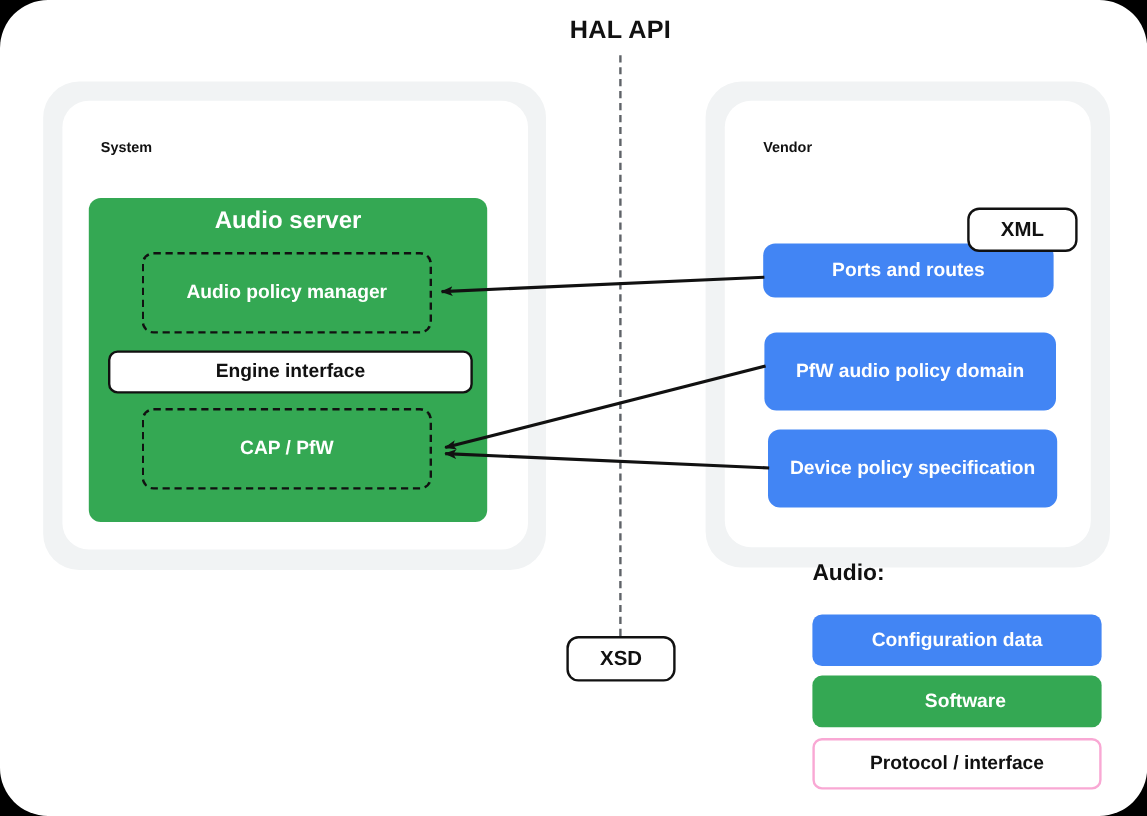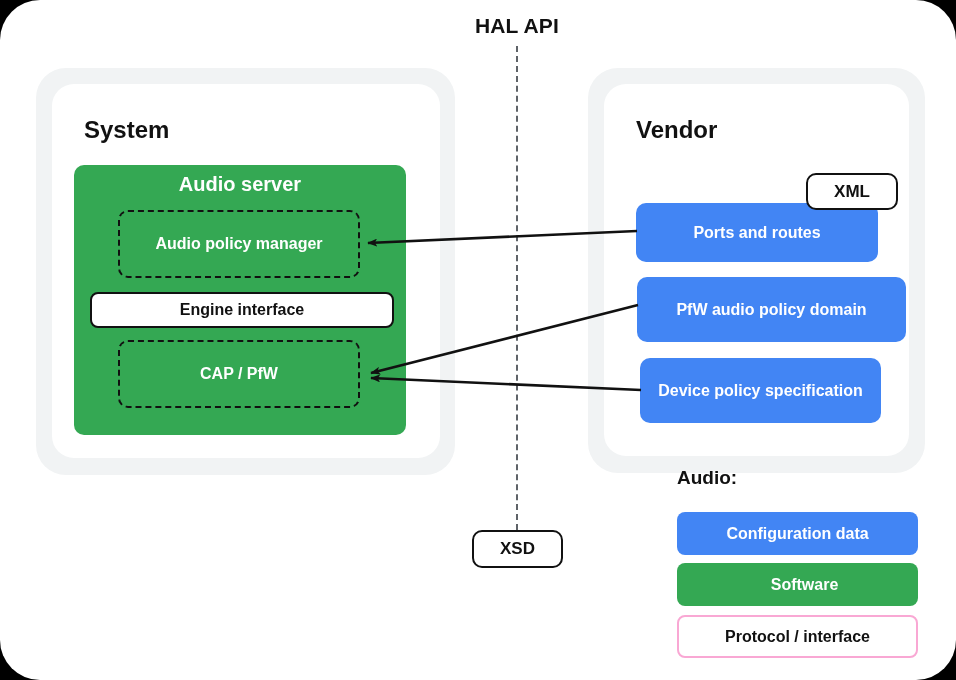--- a/index.html
+++ b/index.html
@@ -55,21 +55,21 @@
     background: #f1f3f4;
     border-radius: 30px;
   }
   .white-panel {
     position: absolute;
     background: #ffffff;
     border-radius: 22px;
   }
   .panel-title {
     position: absolute;
-    font-size: 24px;
+    font-size: 12px;
     font-weight: bold;
     color: #111111;
   }
 
   #system-grey  { left: 36px;  top: 68px; width: 419px; height: 407px; }
   #system-white { left: 52px;  top: 84px; width: 388px; height: 374px; }
   #system-title { left: 84px;  top: 116px; }
 
   #vendor-grey  { left: 588px; top: 68px; width: 337px; height: 405px; }
   #vendor-white { left: 604px; top: 84px; width: 305px; height: 372px; }
@@ -142,22 +142,22 @@
     align-items: center;
     justify-content: center;
     text-align: center;
     color: #ffffff;
     font-size: 16px;
     font-weight: bold;
     line-height: 1.25;
     padding: 0 14px;
     box-sizing: border-box;
   }
-  #ports-and-routes-box  { left: 636px; top: 203px; width: 242px; height: 59px; }
-  #pfw-audio-policy-box  { left: 637px; top: 277px; width: 269px; height: 65px; }
+  #ports-and-routes-box  { left: 636px; top: 203px; width: 242px; height: 45px; }
+  #pfw-audio-policy-box  { left: 637px; top: 277px; width: 243px; height: 65px; }
   #device-policy-box     { left: 640px; top: 358px; width: 241px; height: 65px; }
 
   
   .outline-chip {
     position: absolute;
     background: #ffffff;
     border: 2px solid #111111;
     border-radius: 10px;
     box-sizing: border-box;
     display: flex;

